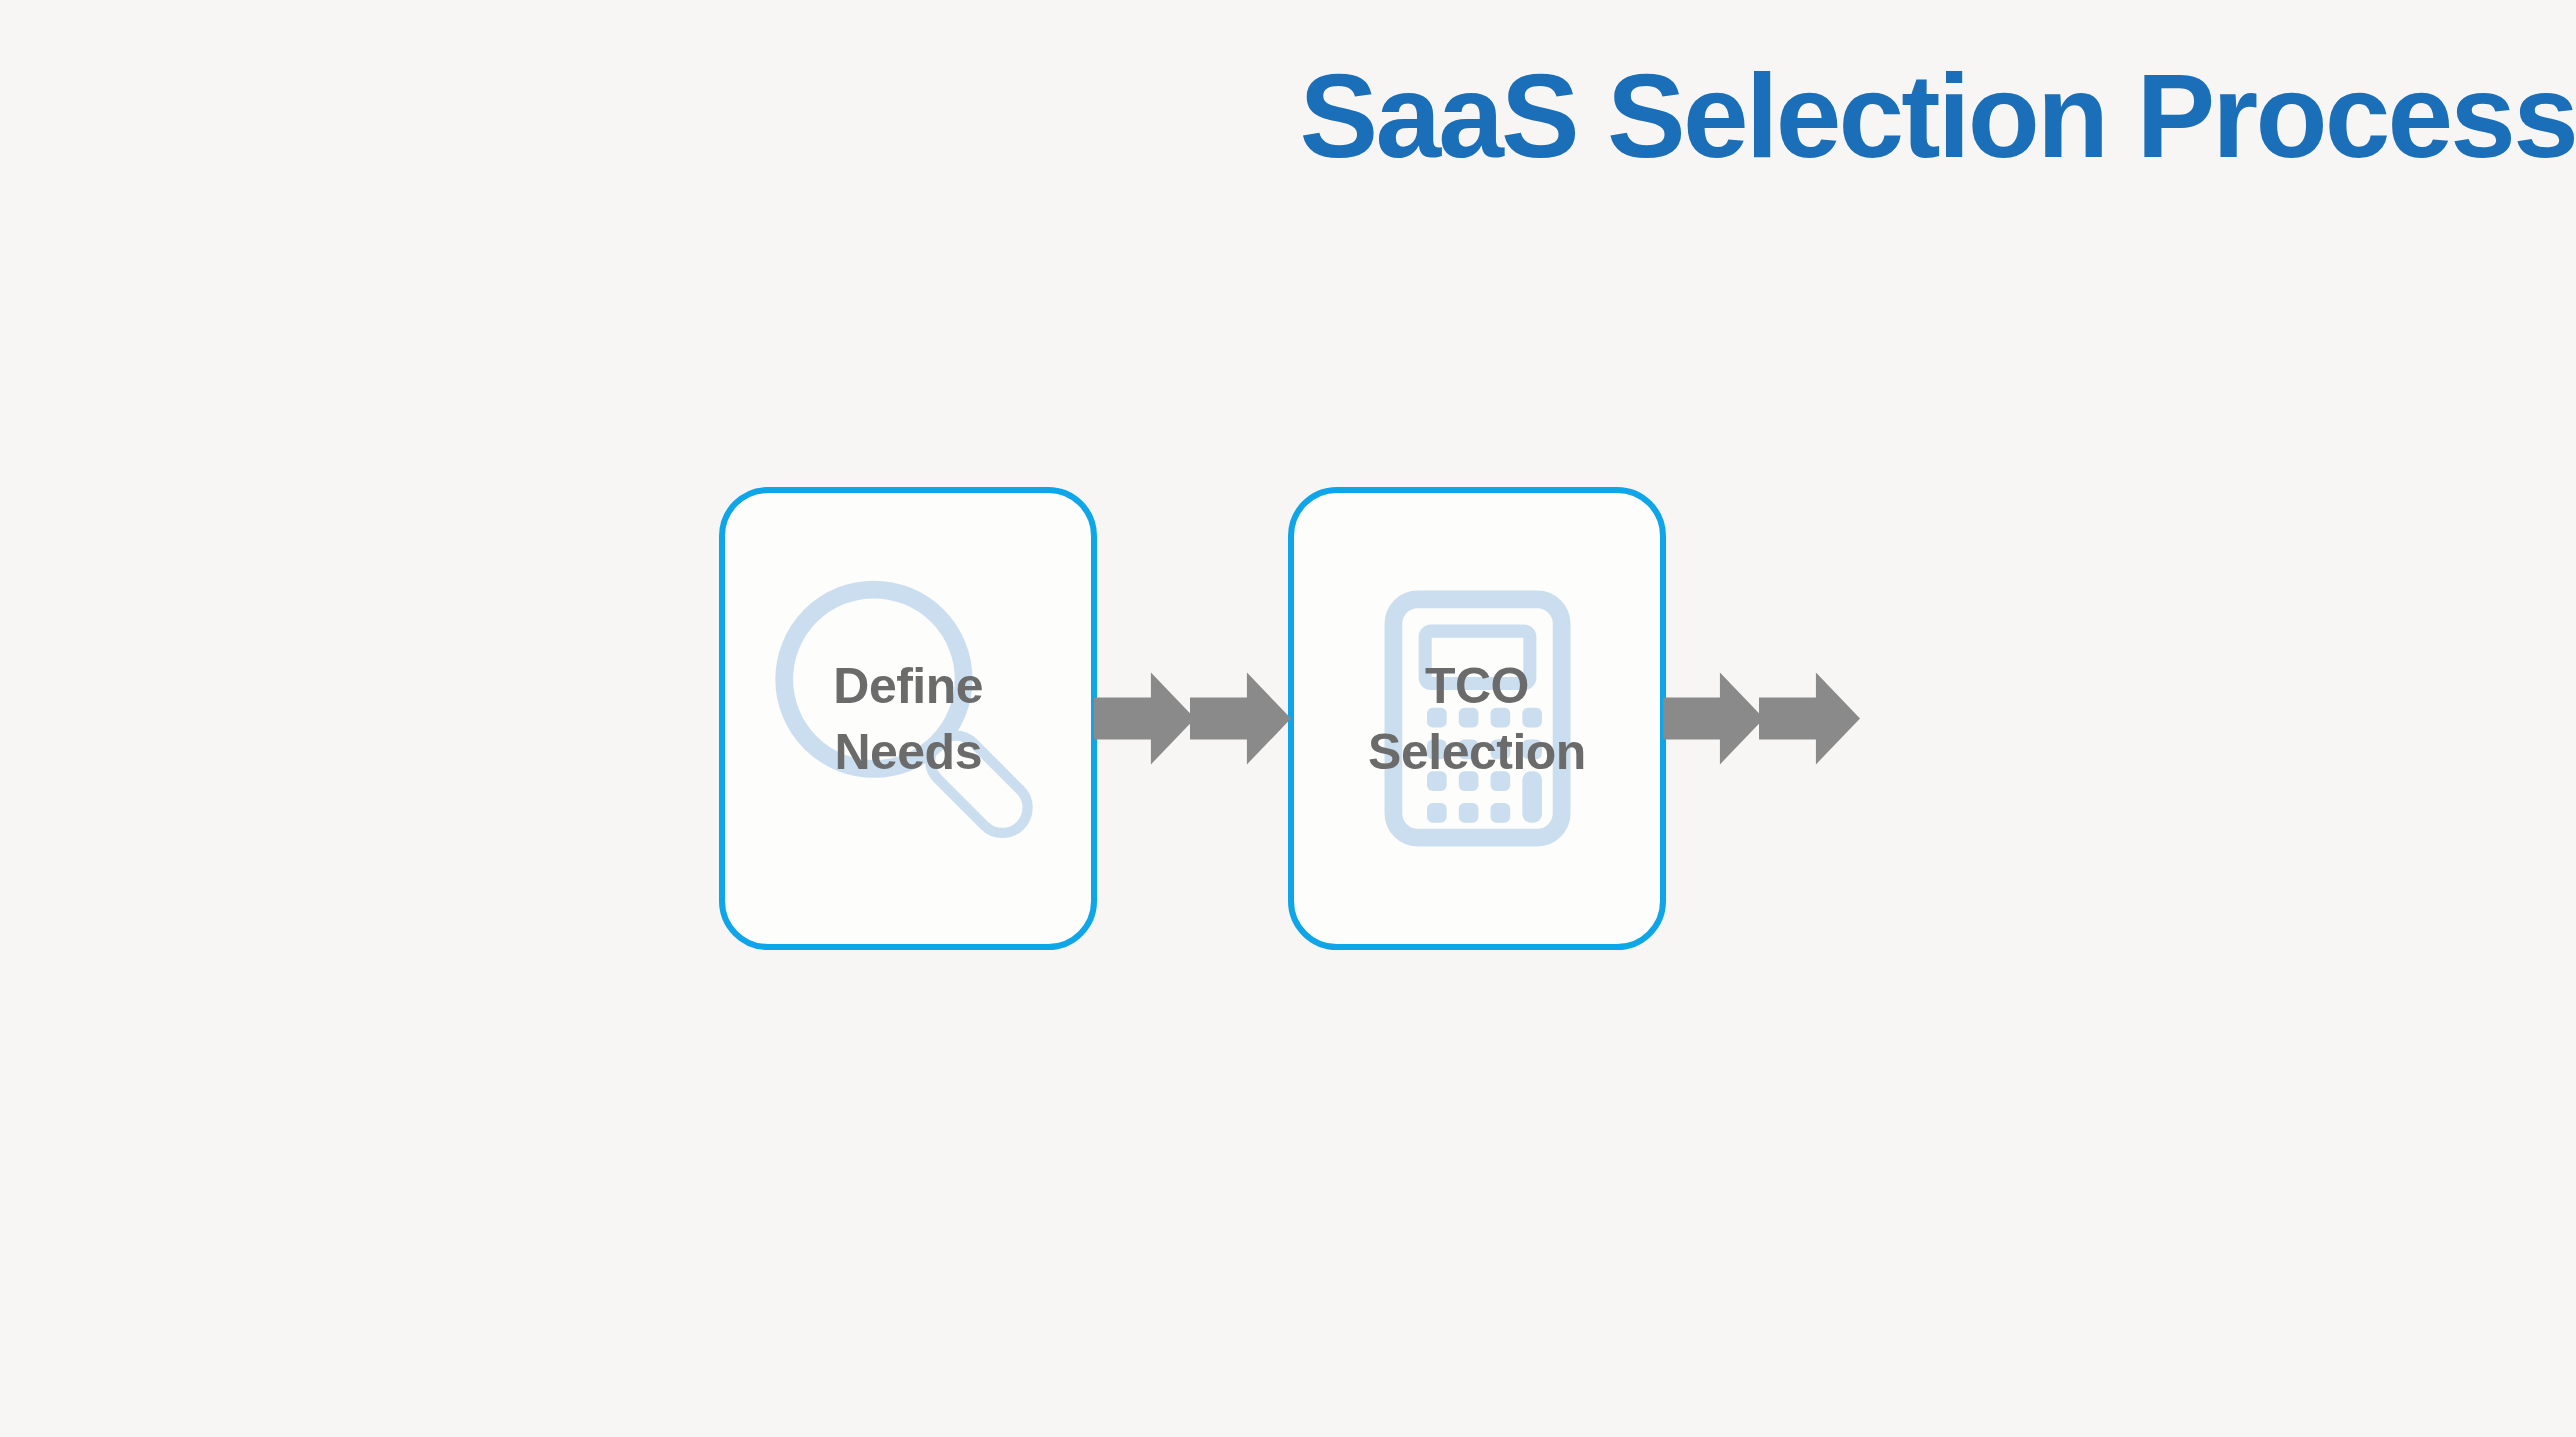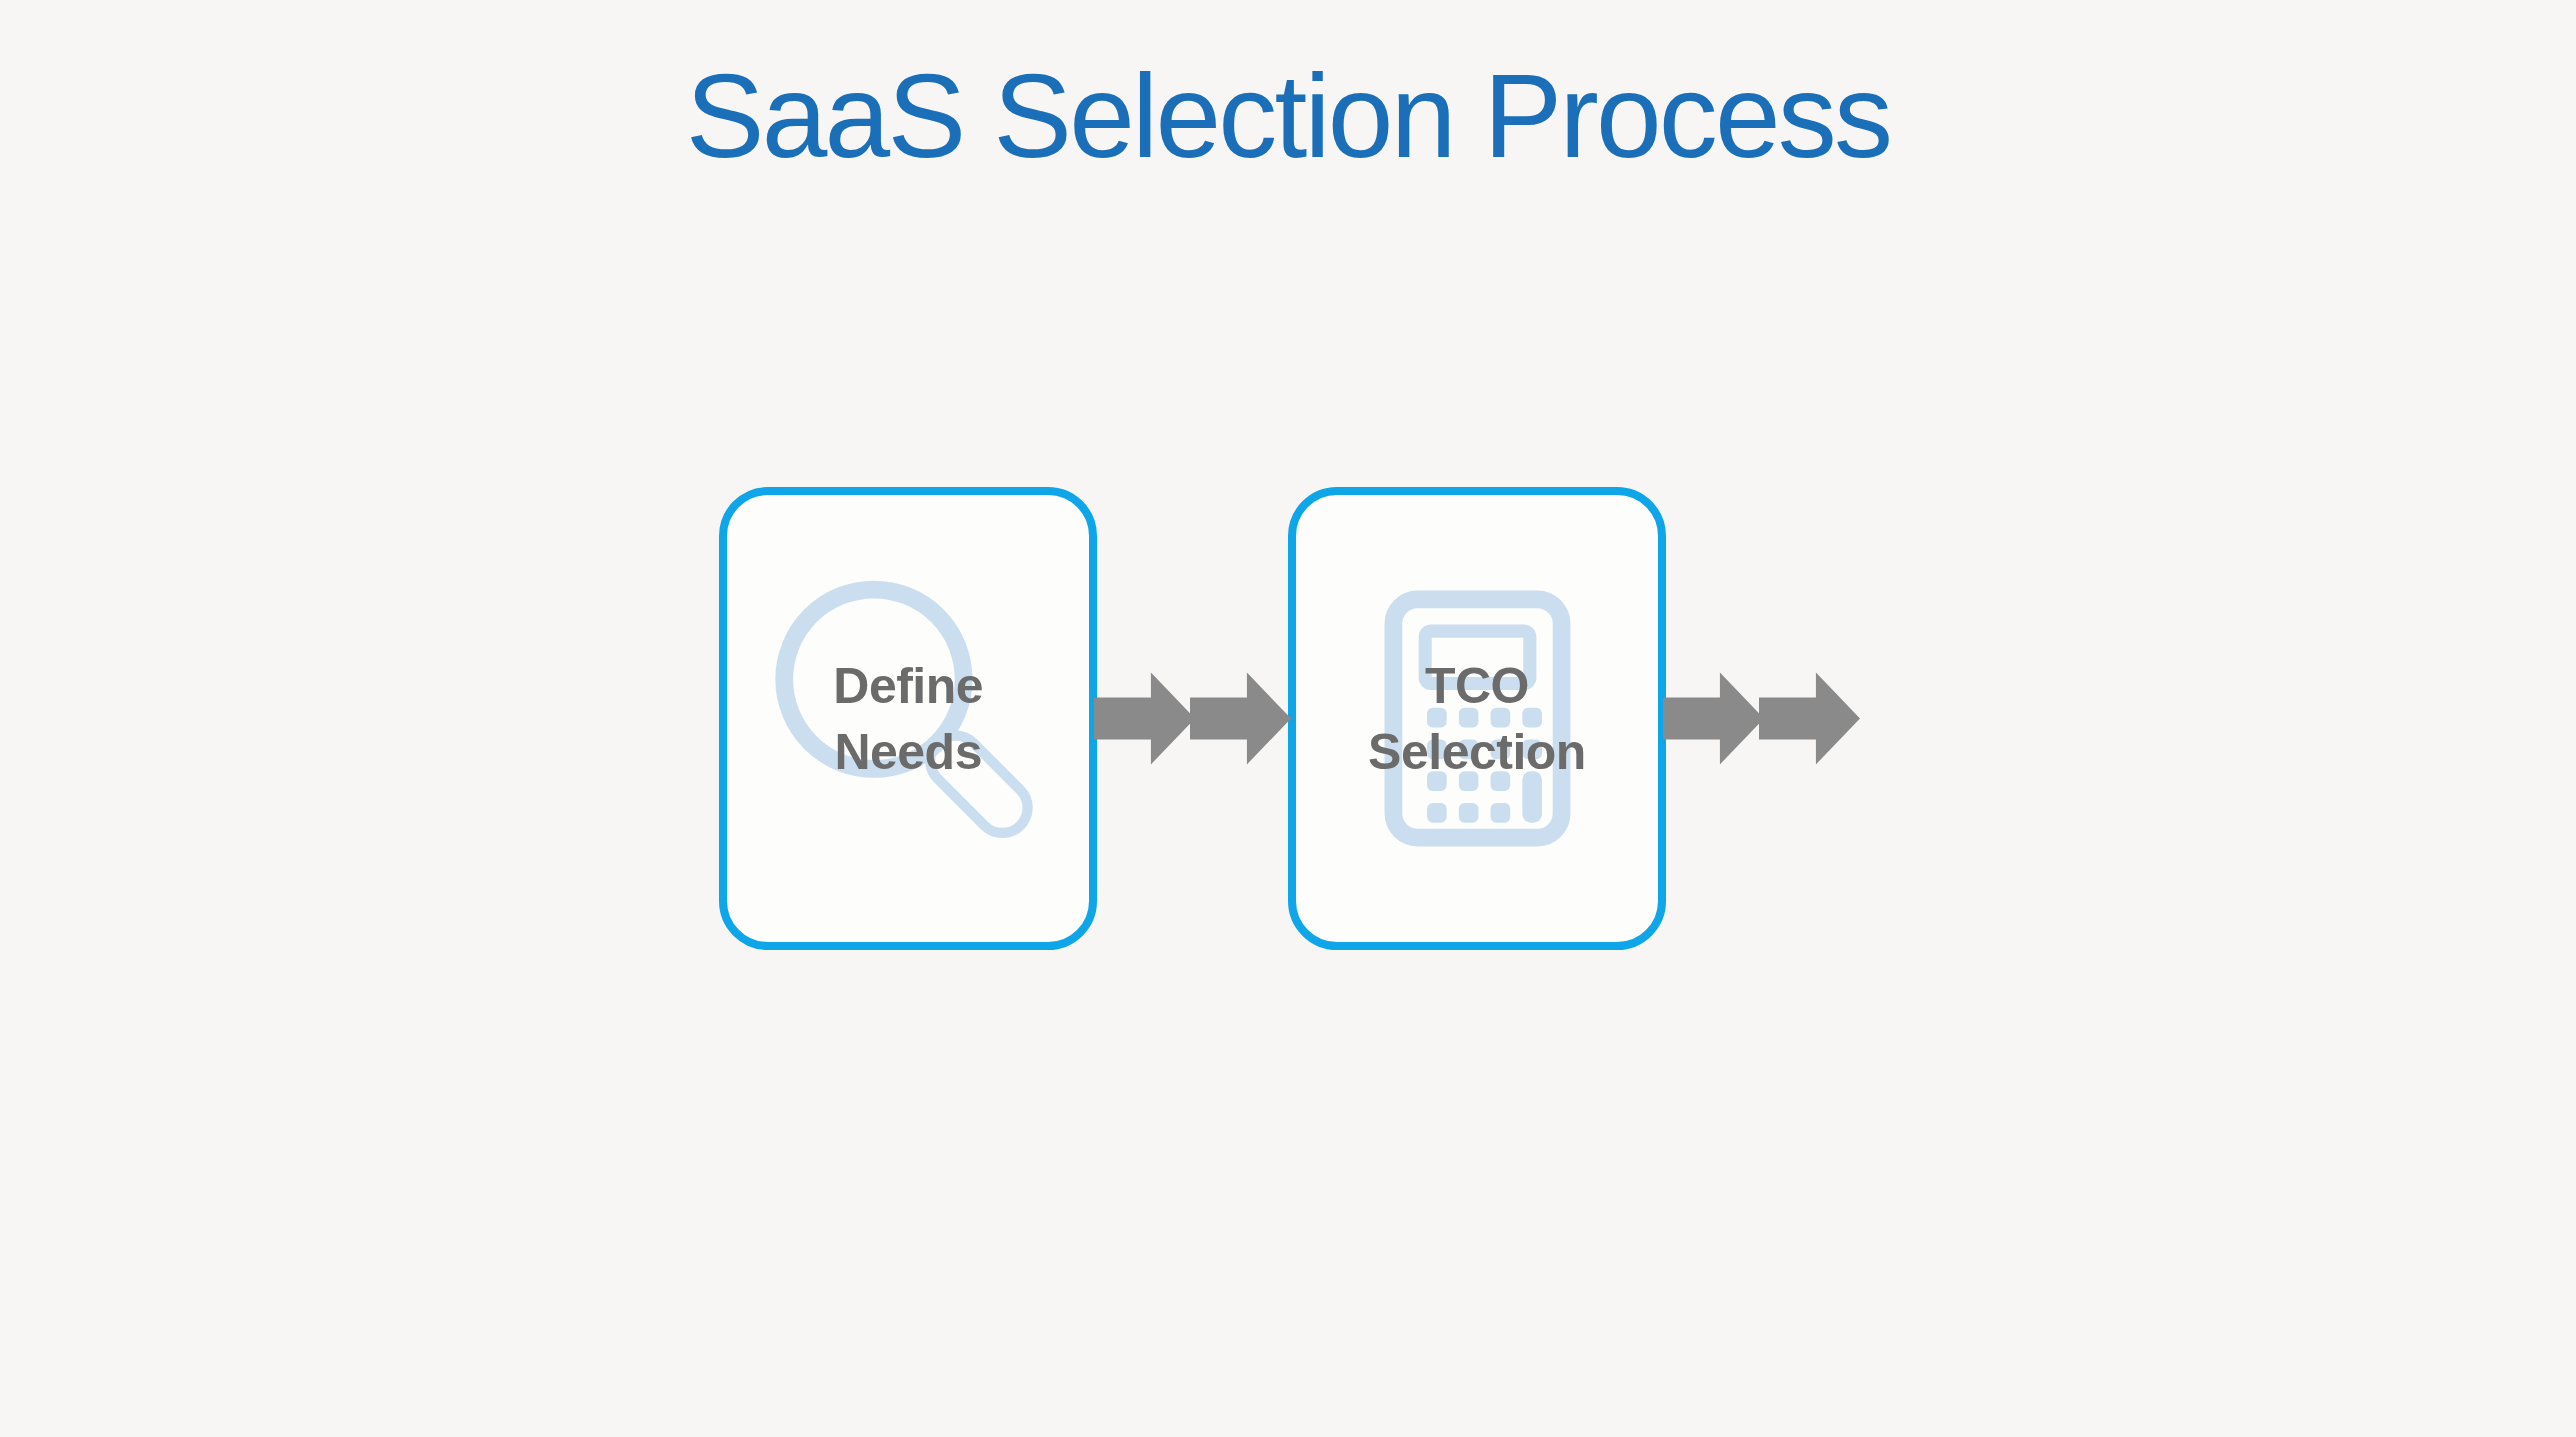--- a/index.html
+++ b/index.html
@@ -12,23 +12,23 @@
     width: 2576px;
     height: 1438px;
     background: #f7f6f4;
     overflow: hidden;
   }
   .title {
     position: absolute;
     top: 43px;
     left: 0;
     width: 100%;
-    text-align: center;
+    text-align: right;
     font-size: 118px;
-    font-weight: 400;
+    font-weight: 700;
     letter-spacing: -2.8px;
     color: #1b6fb8;
     line-height: 1.25;
   }
   .flow-row {
     position: absolute;
     top: 487px;
     left: 0;
     right: 0;
     height: 463px;
@@ -41,21 +41,21 @@
     width: 378px;
     height: 463px;
     box-sizing: border-box;
     border-radius: 49px;
     background: #fdfdfc;
     display: flex;
     align-items: center;
     justify-content: center;
     flex: 0 0 auto;
   }
-  .step--blue { border: 8px solid #0ea5e9; }
+  .step--blue { border: 6px solid #0ea5e9; }
   .step--gray { border: 12px solid #7c7c7c; }
   .icon-wrap {
     position: absolute;
     inset: 0;
     display: flex;
     align-items: center;
     justify-content: center;
     pointer-events: none;
   }
   .label {

